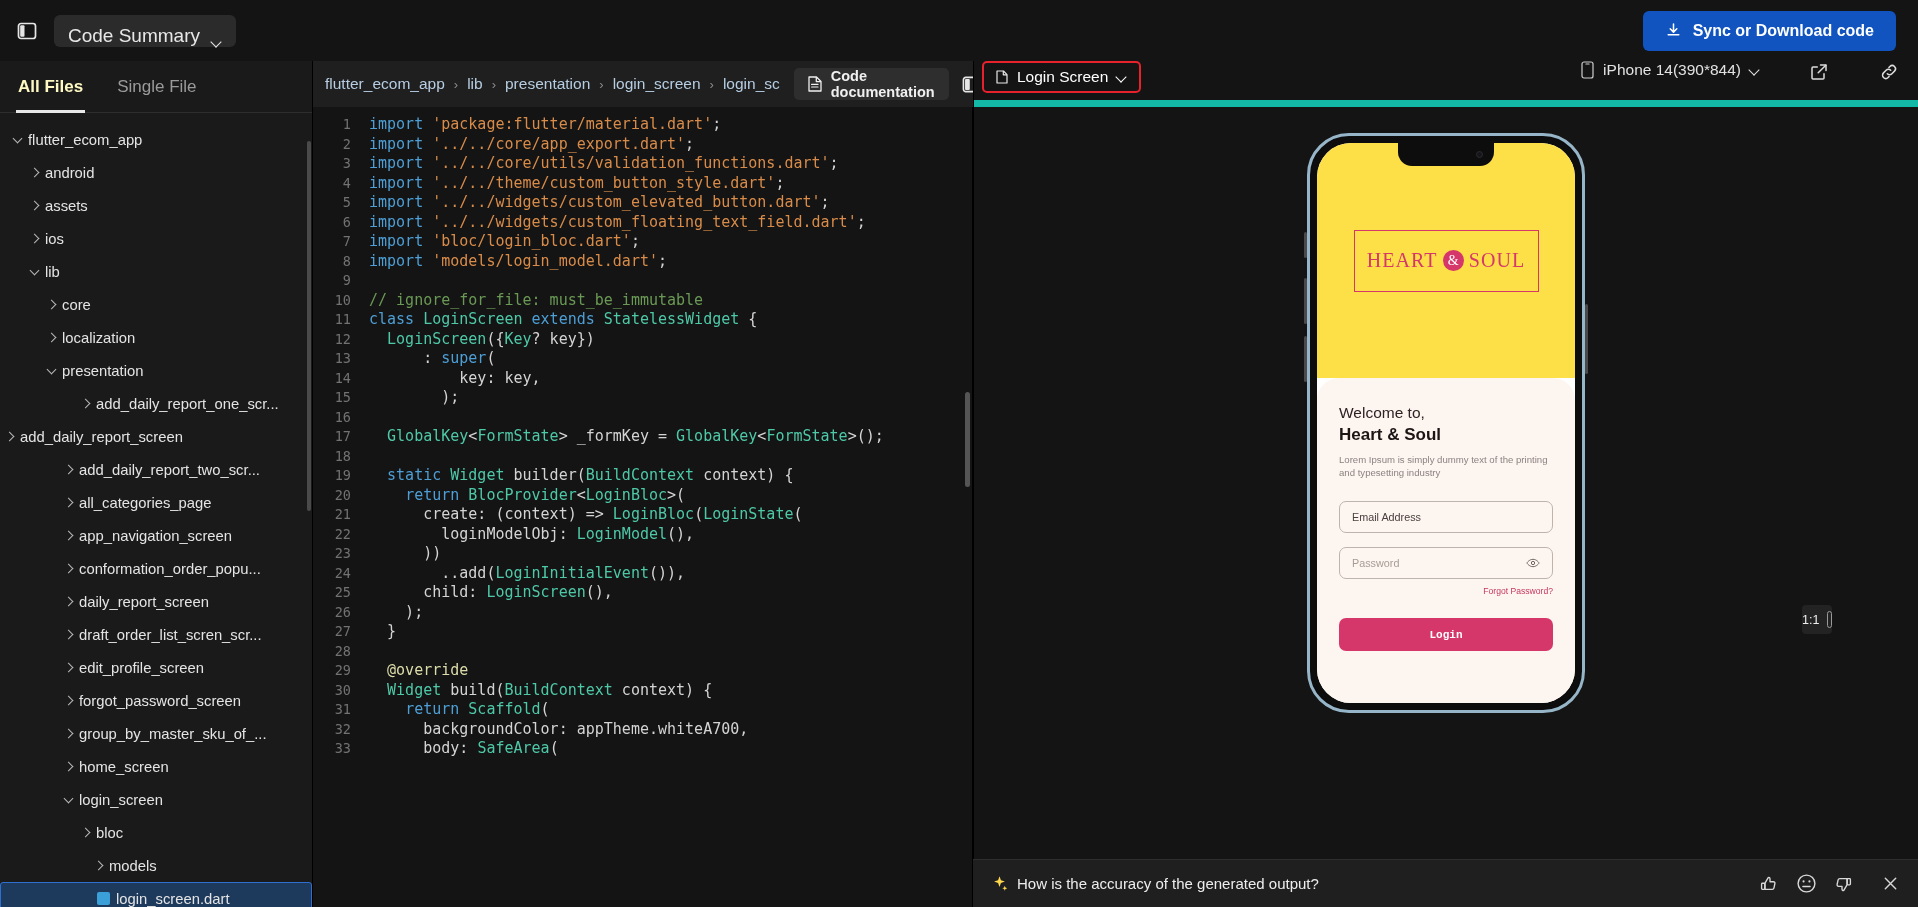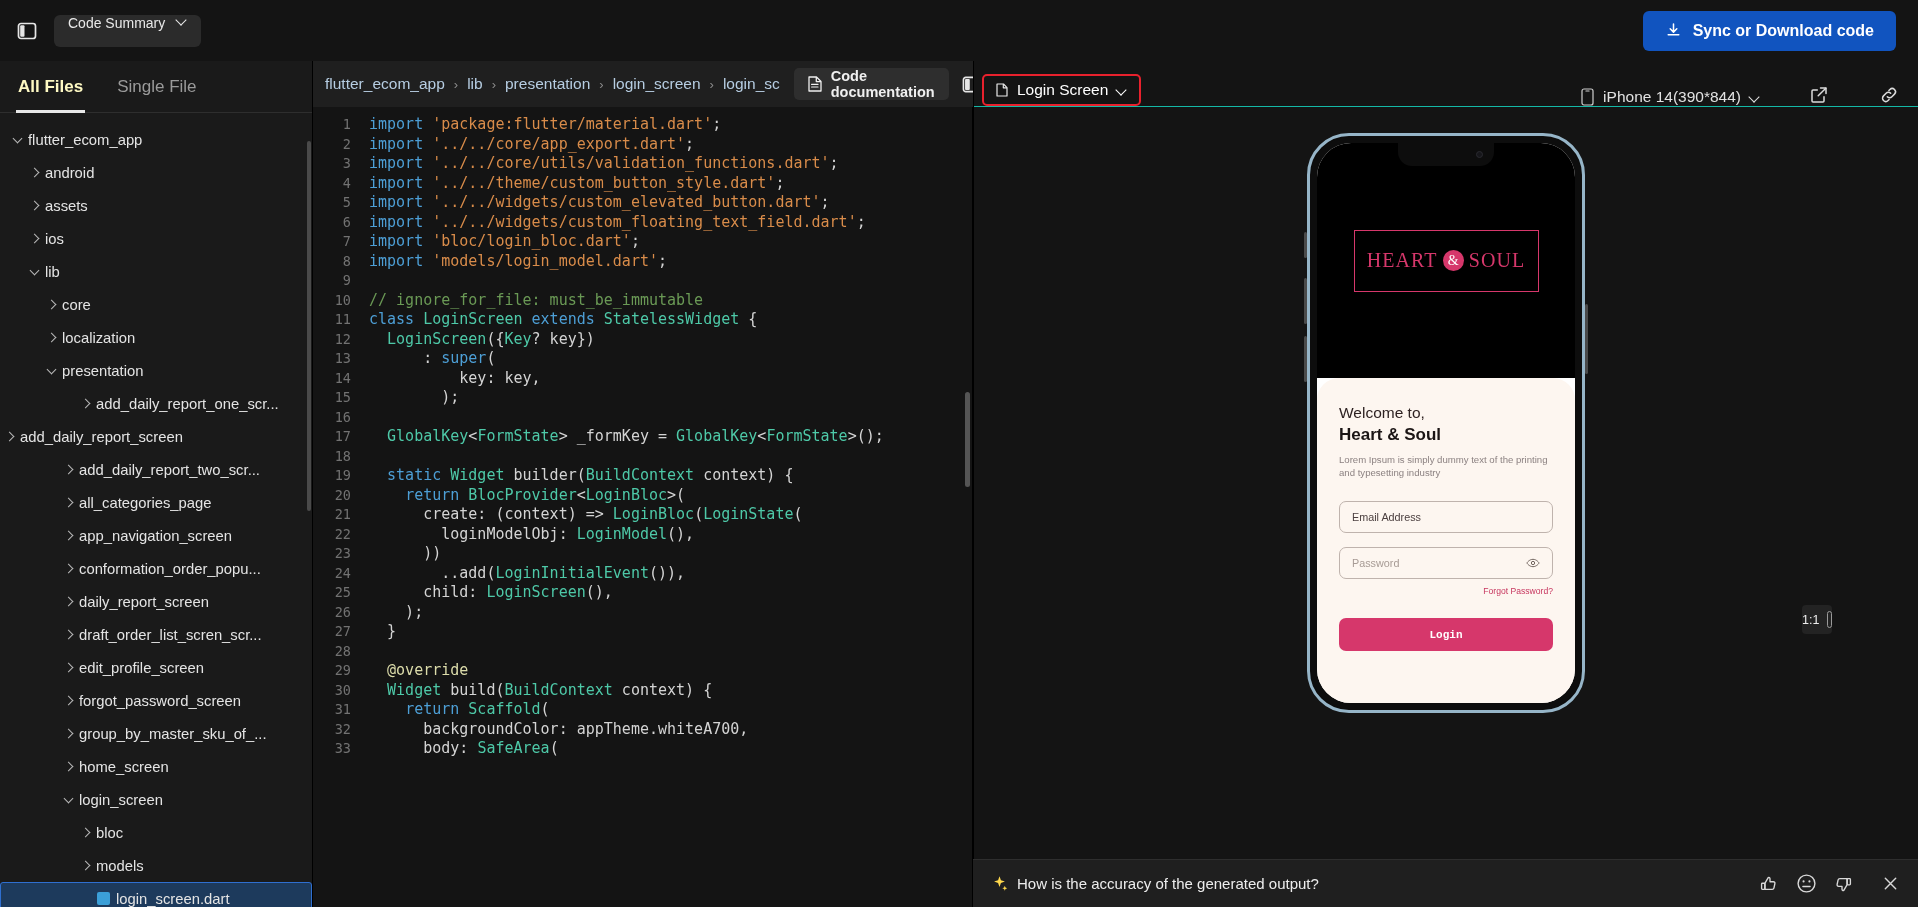--- a/index.html
+++ b/index.html
@@ -19,22 +19,22 @@
     padding: 0 22px 0 12px;
   }
   .panel-toggle-icon {
     width: 30px; height: 30px; display: flex; align-items: center; justify-content: center;
     cursor: pointer; border-radius: 4px;
   }
   .panel-toggle-icon svg { display: block; }
   .code-summary-btn {
     margin-left: 12px; height: 32px;
     background: #2b2b2b; border-radius: 6px;
-    display: flex; align-items: flex-start; gap: 12px;
-    padding: 0 14px; color: #e8e8e8; font-size: 14px; cursor: pointer;
+    display: flex; align-items: flex-end; gap: 12px;
+    padding: 0 14px; color: #e8e8e8; font-size: 19px; cursor: pointer;
   }
   .chev { width: 10px; height: 10px; display: inline-block; position: relative; }
   .chev::before {
     content: ""; position: absolute; left: 0; top: 1px;
     width: 7px; height: 7px;
     border-right: 1.6px solid currentColor; border-bottom: 1.6px solid currentColor;
     transform: rotate(45deg);
   }
   .topbar-spacer { flex: 1 1 auto; }
   .sync-btn {
@@ -148,22 +148,22 @@
 
   
   .preview-col {
     width: 945px; flex: 0 0 945px;
     background: #141414;
     display: flex; flex-direction: column; position: relative;
     border-left: 1px solid #000;
   }
   .preview-bar {
     height: 46px; flex: 0 0 46px;
-    display: flex; align-items: flex-end; padding: 0 18px 0 8px;
-    border-bottom: 1px solid #14b8a6;
+    display: flex; align-items: flex-start; padding: 0 18px 0 8px;
+    border-bottom: 7px solid #14b8a6;
     gap: 28px;
   }
   .screen-select {
     display: flex; align-items: center; gap: 9px;
     height: 32px; padding: 0 12px; border-radius: 5px;
     border: 2px solid #e8212d;
     color: #fff; font-size: 15.5px; cursor: pointer;
   }
   .preview-spacer { flex: 1 1 auto; }
   .device-select { display: flex; align-items: center; gap: 9px; color: #e2e2e2; font-size: 15.5px; cursor: pointer; }
@@ -194,21 +194,21 @@
     width: 7px; height: 7px; border-radius: 50%; background: #16161a; z-index: 6;
     border: 1px solid #2b2b30;
   }
   .phone-btn { position: absolute; background: #4a4a4a; border-radius: 2px; }
   .pb-silence { left: -6px; top: 96px; width: 3px; height: 26px; }
   .pb-up { left: -6px; top: 142px; width: 3px; height: 46px; }
   .pb-down { left: -6px; top: 200px; width: 3px; height: 46px; }
   .pb-power { right: -6px; top: 168px; width: 3px; height: 70px; }
 
   .brand-area {
-    height: 235px; flex: 0 0 235px; background: #000000;
+    height: 235px; flex: 0 0 235px; background: #fde047;
     display: flex; align-items: center; justify-content: center;
   }
   .logo-box {
     width: 185px; height: 62px; border: 1.4px solid #d6376b;
     display: flex; align-items: center; justify-content: center; gap: 5px;
     color: #d6376b;
   }
   .logo-word { font-family: "Liberation Serif", serif; font-size: 20px; letter-spacing: 1.1px; }
   .logo-amp {
     width: 21px; height: 21px; border-radius: 50%; background: #d6376b; color: #fff;
@@ -416,21 +416,21 @@
               <i class="tw-d"></i>
             </span>
             <span class="tree-label">login_screen</span>
           </div>
           <div class="tree-row" style="padding-left: 76px;">
             <span class="tw">
               <i class="tw-r"></i>
             </span>
             <span class="tree-label">bloc</span>
           </div>
-          <div class="tree-row" style="padding-left: 52px; margin-left: 24px;">
+          <div class="tree-row" style="padding-left: 89px;">
             <span class="tw">
               <i class="tw-r"></i>
             </span>
             <span class="tree-label">models</span>
           </div>
           <div class="tree-row selected" style="padding-left: 76px;">
             <span class="tw"></span>
             <span class="dart-dot"></span>
             <span class="tree-label">login_screen.dart</span>
           </div>

